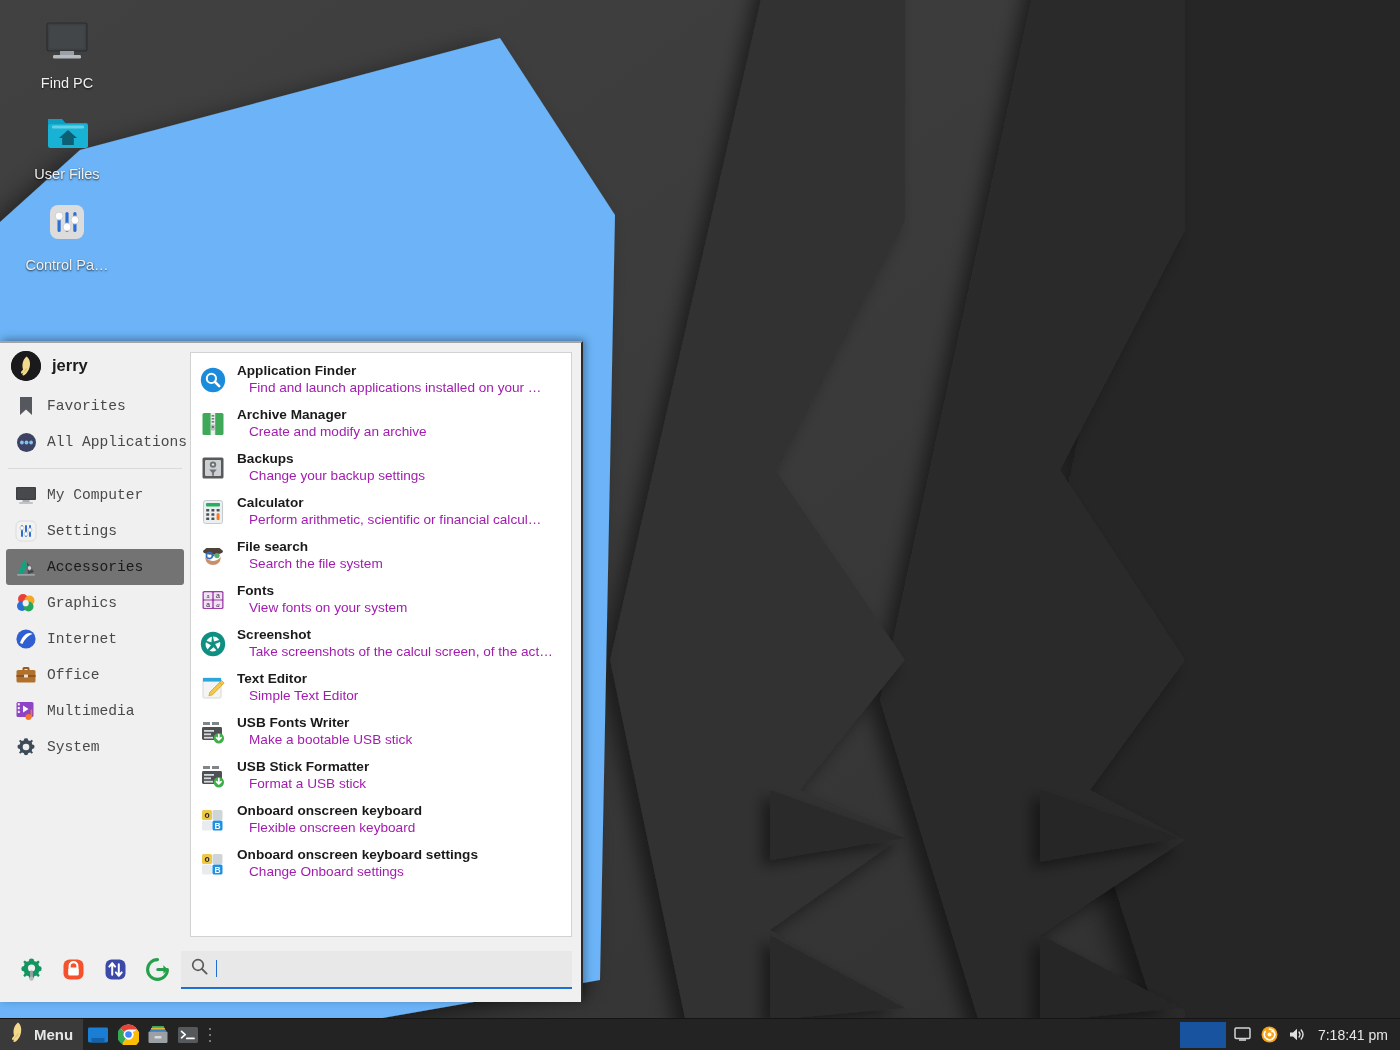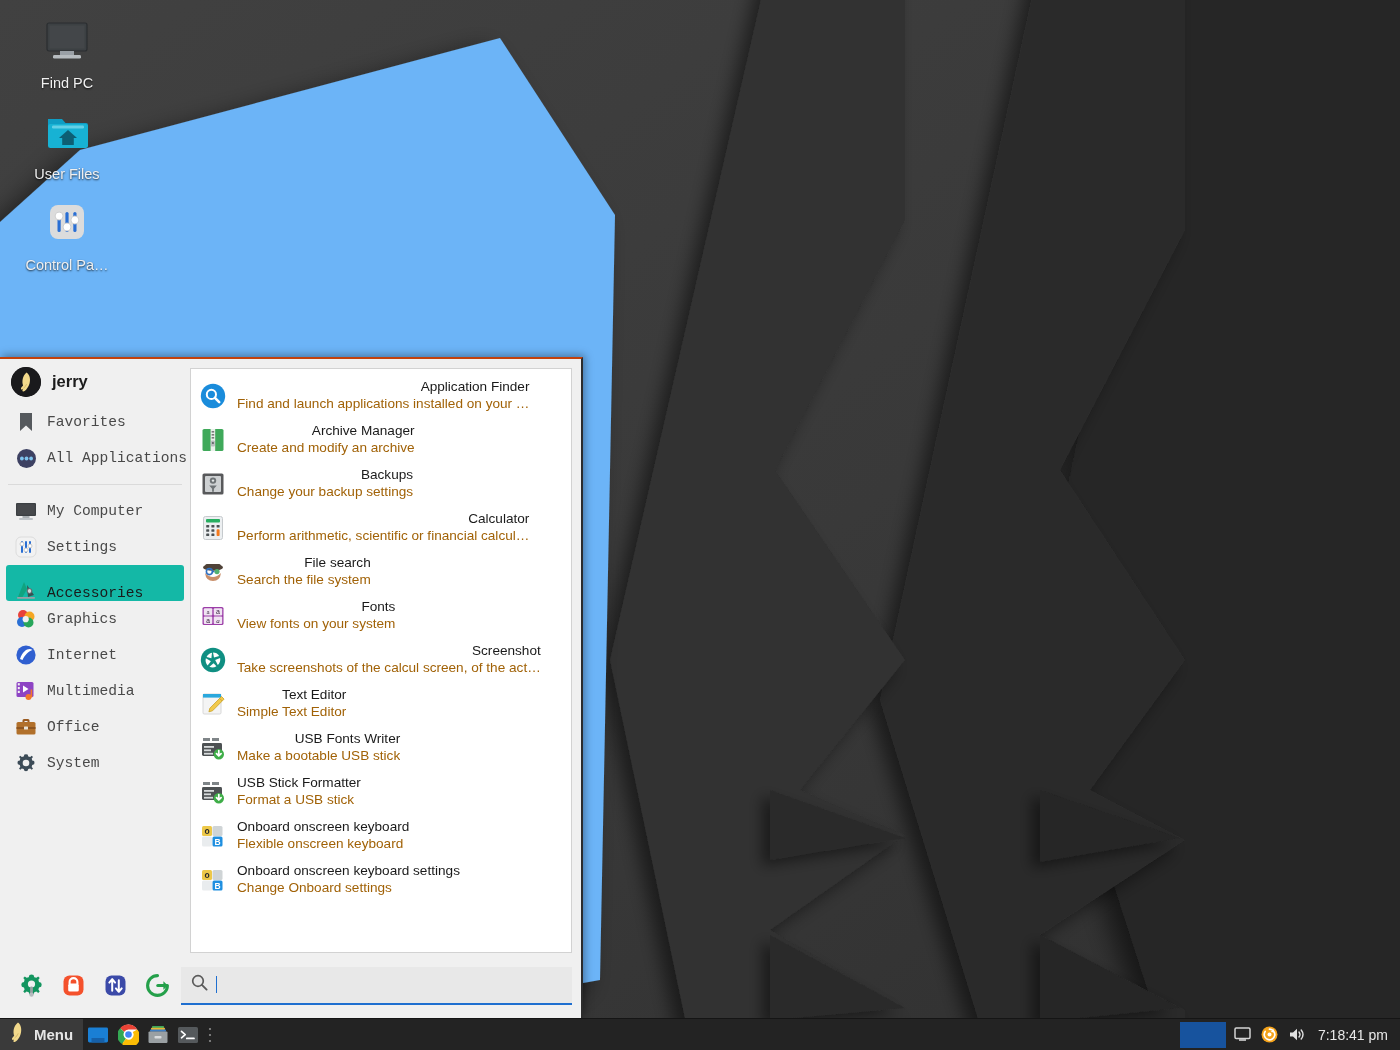--- a/index.html
+++ b/index.html
@@ -36,23 +36,23 @@
     font-size: 14.5px;
     text-align: center;
     max-width: 130px;
     white-space: nowrap; overflow: hidden; text-overflow: ellipsis;
     text-shadow: 0 1px 2px rgba(0,0,0,.8);
   }
 
   
   #menu-panel {
     position: absolute;
-    left: 0; top: 357px; width: 583px; height: 661px;
+    left: 0; top: 341px; width: 583px; height: 661px;
     background: #f0f0f0;
-    border-top: 2px solid #c2410c;
+    border-top: 2px solid #a3a3a3;
     border-right: 2px solid #2c2c2c;
     display: flex; flex-direction: column;
     z-index: 20;
     box-shadow: 2px -2px 8px rgba(0,0,0,.35);
   }
   #menu-body { flex: 1; display: flex; min-height: 0; }
 
   
   #menu-sidebar {
     width: 190px; background: #f0f0f0;
@@ -75,44 +75,44 @@
   .side-item {
     display: flex; align-items: center; gap: 10px;
     height: 36px;
     margin: 0 6px;
     padding-left: 9px;
     border-radius: 3px;
     cursor: default;
   }
   .side-item .sicon { width: 22px; height: 22px; flex: none; display: flex; align-items: center; justify-content: center; }
   .side-item .slabel { font-size: 14.6px; color: #494949; white-space: nowrap; font-family: Liberation Mono, monospace; }
-  .side-item.active { background: #14b8a6; align-items: flex-end; }
+  .side-item.active { background: #737373; }
   .side-item.active .slabel { color: #1a1a1a; }
   .side-sep { height: 1px; background: #dadada; margin: 8px 8px 8px 8px; }
 
   
   #applist-wrap { flex: 1; padding: 9px 9px 9px 0; min-width: 0; }
   #applist {
     height: 100%; background: #ffffff;
     border: 1px solid #d2d2d2;
     overflow: hidden;
     padding-top: 5px;
   }
   .app-row {
     display: flex; align-items: center; gap: 10px;
     padding: 2px 6px 2px 8px;
     height: 44px;
     cursor: default;
   }
   .app-icon { width: 28px; height: 28px; flex: none; display: flex; align-items: center; justify-content: center; }
   .app-text { min-width: 0; display: flex; flex-direction: column; justify-content: center; line-height: 1.22; }
-  .app-name { font-size: 13.6px; font-weight: normal; color: #1a1a1a; white-space: nowrap; text-align: right; }
+  .app-name { font-size: 13.6px; font-weight: bold; color: #1a1a1a; white-space: nowrap; }
   .app-desc {
-    font-size: 13.6px; color: #a16207; white-space: nowrap;
-    overflow: hidden; text-overflow: ellipsis; max-width: 345px;
+    font-size: 13.6px; color: #a21caf; white-space: nowrap;
+    overflow: hidden; text-overflow: ellipsis; max-width: 345px; margin-left: 12px;
   }
 
   
   #menu-bottom {
     height: 56px; display: flex; align-items: center;
     padding: 0 9px 9px 0;
     background: #f0f0f0;
   }
   #quick-actions { display: flex; align-items: center; gap: 16px; width: 181px; padding-left: 18px; }
   .qa-btn { width: 26px; height: 26px; display: flex; align-items: center; justify-content: center; cursor: default; }
@@ -334,43 +334,43 @@
           <svg width="22" height="22" viewBox="0 0 22 22">
             <circle cx="11" cy="11" r="9.6" fill="#2f5fd0"></circle>
             <path d="M5 15 C8 6 14 3.5 17.5 6 C14 7 9.5 11 7.5 16z" fill="#ffffff"></path>
           </svg>
         </span>
         <span class="slabel">Internet</span>
       </div>
 
       <div class="side-item">
         <span class="sicon">
+          <svg width="22" height="20" viewBox="0 0 22 20">
+            <path d="M7.5 3.5 a1.5 1.5 0 0 1 1.5 -1.5 h4 a1.5 1.5 0 0 1 1.5 1.5 v1.5 h-2 v-1 h-3 v1 h-2z" fill="#9a5a20"></path>
+            <rect x="1.5" y="5" width="19" height="12.5" rx="1.6" fill="#b1702b"></rect>
+            <rect x="1.5" y="10" width="19" height="2" fill="#8e5520"></rect>
+            <rect x="9" y="9.4" width="4" height="3.2" rx=".6" fill="#e9e3d6"></rect>
+          </svg>
+        </span>
+        <span class="slabel">Office</span>
+      </div>
+
+      <div class="side-item">
+        <span class="sicon">
           <svg width="22" height="22" viewBox="0 0 22 22">
             <rect x="1.5" y="2" width="17" height="15" rx="1.5" fill="#8e44c4"></rect>
             <rect x="2.8" y="3.2" width="2" height="2.2" fill="#f2f2f2"></rect>
             <rect x="2.8" y="7" width="2" height="2.2" fill="#f2f2f2"></rect>
             <rect x="2.8" y="10.8" width="2" height="2.2" fill="#f2f2f2"></rect>
             <path d="M8 5.5 L13.5 9 L8 12.5z" fill="#ffffff"></path>
             <circle cx="13.5" cy="17" r="3" fill="#f3762b"></circle>
             <rect x="15.6" y="9.5" width="1.6" height="8" fill="#f3762b"></rect>
           </svg>
         </span>
         <span class="slabel">Multimedia</span>
-      </div>
-
-      <div class="side-item">
-        <span class="sicon">
-          <svg width="22" height="20" viewBox="0 0 22 20">
-            <path d="M7.5 3.5 a1.5 1.5 0 0 1 1.5 -1.5 h4 a1.5 1.5 0 0 1 1.5 1.5 v1.5 h-2 v-1 h-3 v1 h-2z" fill="#9a5a20"></path>
-            <rect x="1.5" y="5" width="19" height="12.5" rx="1.6" fill="#b1702b"></rect>
-            <rect x="1.5" y="10" width="19" height="2" fill="#8e5520"></rect>
-            <rect x="9" y="9.4" width="4" height="3.2" rx=".6" fill="#e9e3d6"></rect>
-          </svg>
-        </span>
-        <span class="slabel">Office</span>
       </div>
 
       <div class="side-item">
         <span class="sicon">
           <svg width="22" height="22" viewBox="0 0 22 22">
             <path d="M11 2.2 l1.6 .4 .7 1.9 1.9 .5 1.5 -1.3 1.3 1.3 -1.3 1.5 .5 1.9 1.9 .7 .4 1.6 -.4 1.6 -1.9 .7 -.5 1.9 1.3 1.5 -1.3 1.3 -1.5 -1.3 -1.9 .5 -.7 1.9 -1.6 .4 -1.6 -.4 -.7 -1.9 -1.9 -.5 -1.5 1.3 -1.3 -1.3 1.3 -1.5 -.5 -1.9 -1.9 -.7 -.4 -1.6 .4 -1.6 1.9 -.7 .5 -1.9 -1.3 -1.5 1.3 -1.3 1.5 1.3 1.9 -.5 .7 -1.9z" fill="#3c4b57"></path>
             <circle cx="11" cy="11" r="3.3" fill="#f0f0f0"></circle>
           </svg>
         </span>
         <span class="slabel">System</span>

